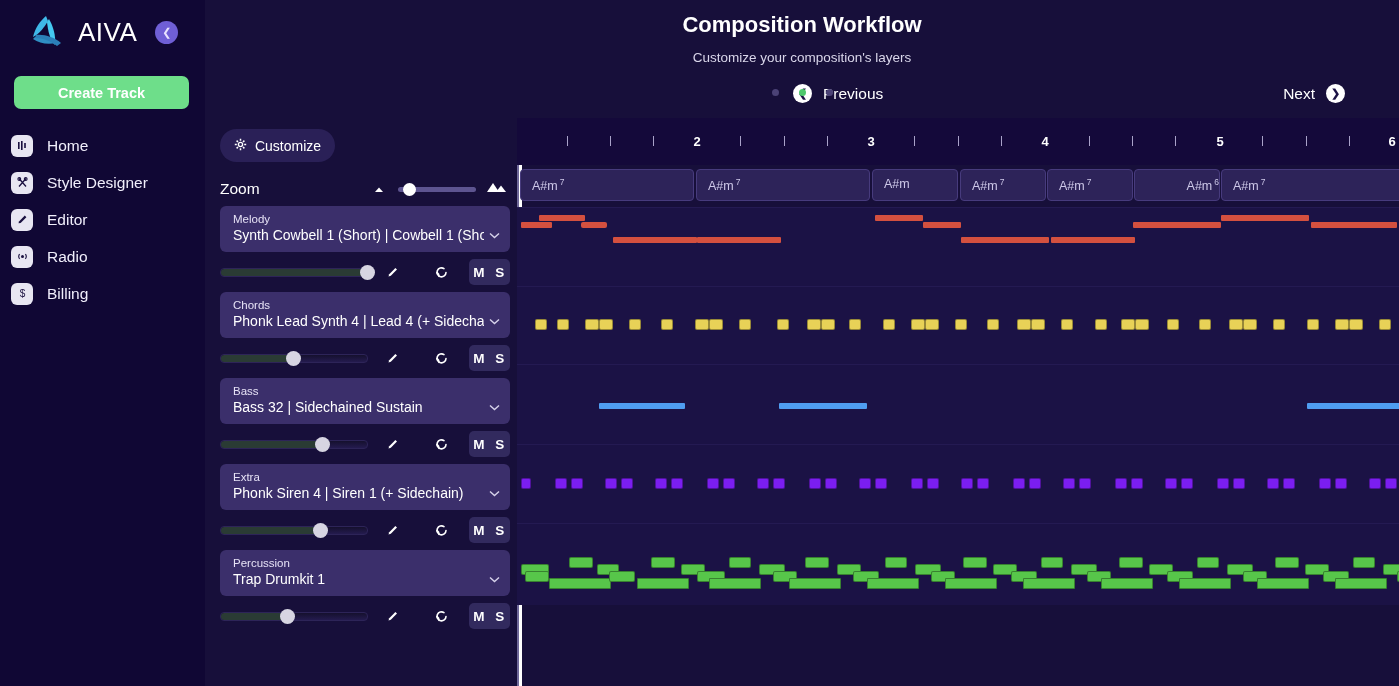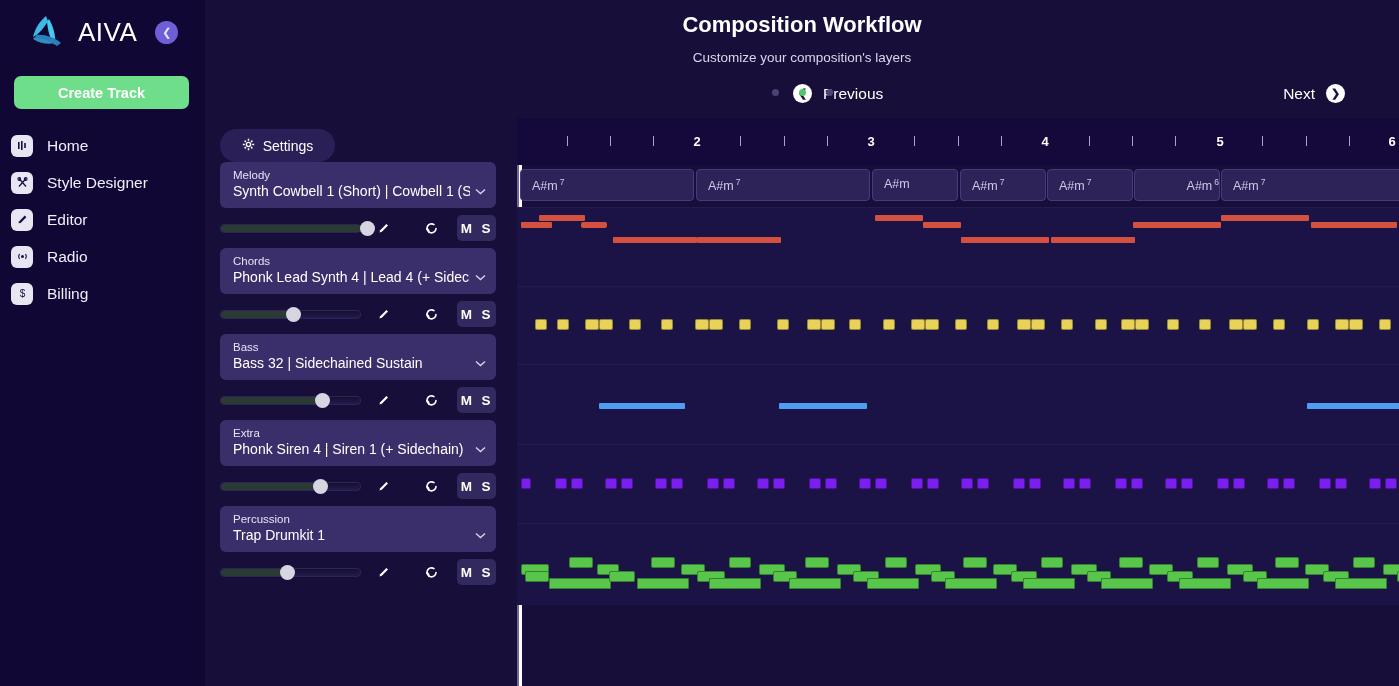--- a/index.html
+++ b/index.html
@@ -83,21 +83,21 @@
     background:#2a2057; color:#ffffff; font-size:14px;
     display:flex; align-items:center; justify-content:center; gap:8px; cursor:pointer;
     border:none;
   }
   .zoom-row { display:flex; align-items:center; height:34px; margin-top:10px; padding:0 9px 0 15px; }
   .zoom-label { color:#ffffff; font-size:15.5px; flex:1; }
   .mtn { display:block; }
   .zoom-slider { position:relative; width:78px; height:5px; background:#5d5490; border-radius:3px; margin:0 10px; cursor:pointer; }
   .zoom-knob { position:absolute; left:10px; top:-4px; width:13px; height:13px; border-radius:50%; background:#ffffff; }
 
-  .track-block { margin:0 21px 0 15px; }
+  .track-block { margin:0 7px 0 15px; }
   .track-head {
     background:#3b2f6b; border-radius:6px; height:46px; position:relative;
     padding:6px 26px 0 13px; cursor:pointer;
   }
   .track-kind { color:#e6e2f6; font-size:11.5px; line-height:14px; }
   .track-inst { color:#ffffff; font-size:14px; line-height:19px; white-space:nowrap; overflow:hidden; }
   .chev {
     position:absolute; right:10px; top:50%; margin-top:-4px;
     width:11px; height:7px;
   }
@@ -239,23 +239,40 @@
     <div class="panel">
       <button class="settings-btn">
         <span>
           <svg width="13" height="13" viewBox="0 0 13 13">
               <circle cx="6.5" cy="6.5" r="2.1" fill="none" stroke="#fff" stroke-width="1.4"></circle>
               <g stroke="#fff" stroke-width="1.5">
                 <path d="M6.5 .8v2M6.5 10.2v2M.8 6.5h2M10.2 6.5h2M2.6 2.6l1.4 1.4M9 9l1.4 1.4M10.4 2.6L9 4M4 9l-1.4 1.4"></path>
               </g>
             </svg>
         </span>
-        <span>Settings</span>
+        <span>Customize</span>
       </button>
 
+      <div class="zoom-row">
+        <span class="zoom-label">Zoom</span>
+        <span class="mtn">
+          <svg width="15" height="11" viewBox="0 0 15 11">
+              <path d="M2 9 L6 4.5 L10 9 Z" fill="#ffffff"></path>
+            </svg>
+        </span>
+        <div class="zoom-slider">
+          <div class="zoom-knob" style="left: 4.92px;"></div>
+        </div>
+        <span class="mtn">
+          <svg width="22" height="13" viewBox="0 0 22 13">
+              <path d="M1 11 L7 2 L13 11 Z" fill="#ffffff"></path>
+              <path d="M10 11 L15 4.5 L20 11 Z" fill="#ffffff"></path>
+            </svg>
+        </span>
+      </div>
 
       <div id="track-list">
           <div class="track-block">
             <div class="track-head">
               <div class="track-kind">Melody</div>
               <div class="track-inst">Synth Cowbell 1 (Short) | Cowbell 1 (Short)</div>
               <span class="chev"><svg width="11" height="7" viewBox="0 0 11 7">
                   <path d="M1 1.4 L5.5 5.6 L10 1.4" stroke="#d6d2ea" stroke-width="1.4" fill="none"></path>
                 </svg></span>
             </div>

